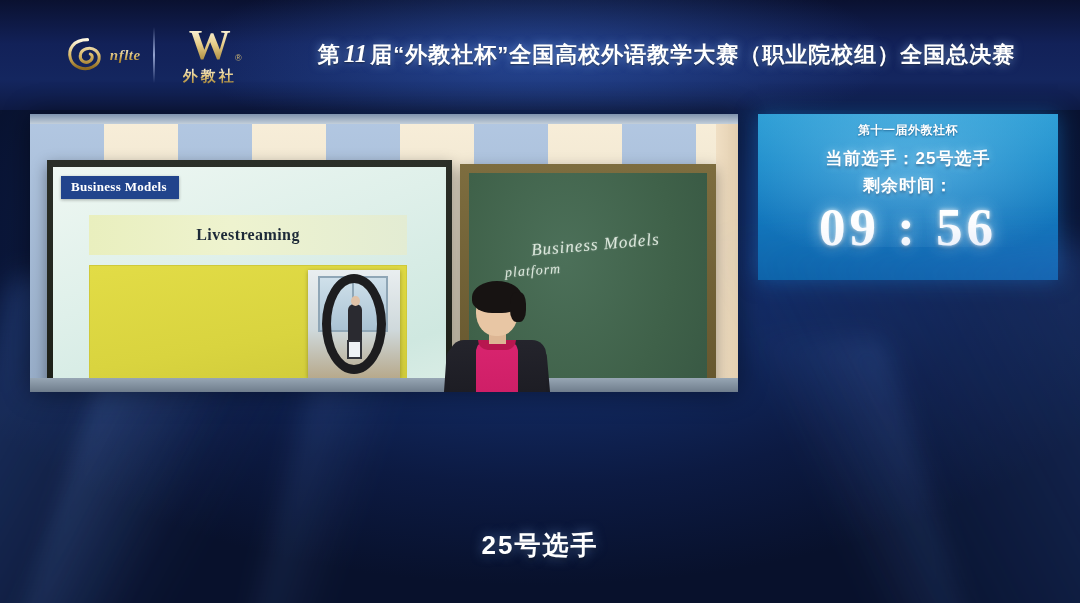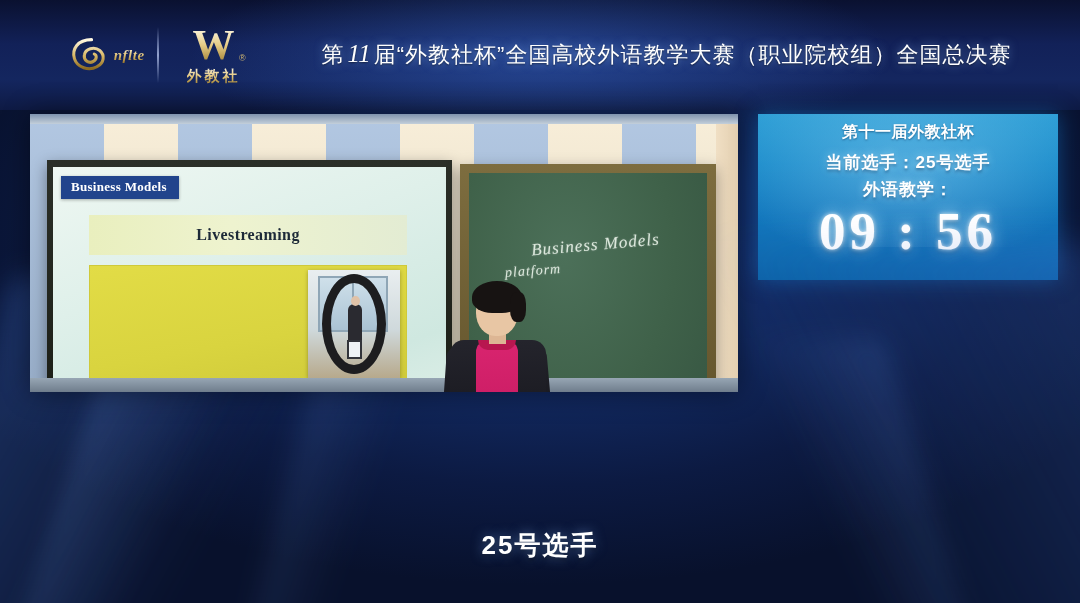--- a/index.html
+++ b/index.html
@@ -68,21 +68,21 @@
   .reg{ position:absolute; right:-4px; bottom:2px; font-size:9px; color:#cdb472; }
   .w-sub{
     font-size:15px; font-weight:bold; letter-spacing:3px;
     background:linear-gradient(180deg,#fff8e2,#ddbf72 55%,#927021);
     -webkit-background-clip:text; background-clip:text; color:transparent;
     margin-top:2px;
   }
 
   .titles{ position:relative; display:flex; flex-direction:column; align-items:flex-start; gap:5px; }
   .title-cn{
-    font-size:22px; font-weight:normal; color:#ffffff; letter-spacing:1px;
+    font-size:22px; font-weight:bold; color:#ffffff; letter-spacing:1px;
     text-shadow:0 0 10px rgba(150,195,255,.6), 0 1px 2px rgba(0,0,0,.6);
     white-space:nowrap;
     margin-left:47px;
   }
   .title-cn .num{
     font-family:"Liberation Serif", serif; font-style:italic; font-size:25px;
     padding:0 3px; letter-spacing:0;
   }
   .title-en{
     font-size:20px; font-weight:bold; color:#f2f7ff; letter-spacing:.3px;
@@ -250,21 +250,21 @@
     overflow:hidden;
     box-shadow:0 0 20px rgba(20,120,200,.5);
     display:flex; flex-direction:column; align-items:center;
     padding-top:8px;
   }
   .timer:before{
     content:""; position:absolute; left:-20%; top:-40%; width:140%; height:120%;
     background:radial-gradient(ellipse at 50% 60%,rgba(180,230,255,.35),transparent 60%);
   }
   .t-row{ position:relative; text-align:center; }
-  .t-title{ font-size:16px; font-weight:bold; color:#ffffff; letter-spacing:.5px; text-shadow:0 1px 2px rgba(0,40,80,.5); }
+  .t-title{ font-size:12px; font-weight:bold; color:#ffffff; letter-spacing:.5px; text-shadow:0 1px 2px rgba(0,40,80,.5); }
   .t-sub{ font-size:11px; color:#ddf0ff; margin-top:3px; letter-spacing:.3px; text-shadow:0 1px 2px rgba(0,40,80,.45); }
   .t-player{
     font-size:17px; font-weight:bold; color:#ffffff; margin-top:8px; letter-spacing:1px;
     text-shadow:0 0 8px rgba(190,235,255,.7), 0 2px 3px rgba(0,45,90,.55);
   }
   .t-left{
     font-size:17px; font-weight:bold; color:#ffffff; margin-top:4px; letter-spacing:1px;
     text-shadow:0 0 8px rgba(190,235,255,.7), 0 2px 3px rgba(0,45,90,.55);
   }
   .t-clock{
@@ -385,19 +385,19 @@
       <div class="badge">
         <span>25</span>
       </div>
     </div>
   </div>
 
   <div class="timer">
     <div class="t-row">
       <div class="t-title">第十一届外教社杯</div>
       <div class="t-player">当前选手：25号选手</div>
-      <div class="t-left">外语教学：</div>
+      <div class="t-left">剩余时间：</div>
       <div class="t-clock">09 : 56</div>
     </div>
   </div>
 
   <div class="caption">25号选手</div>
 </div>
 
 </body></html>

